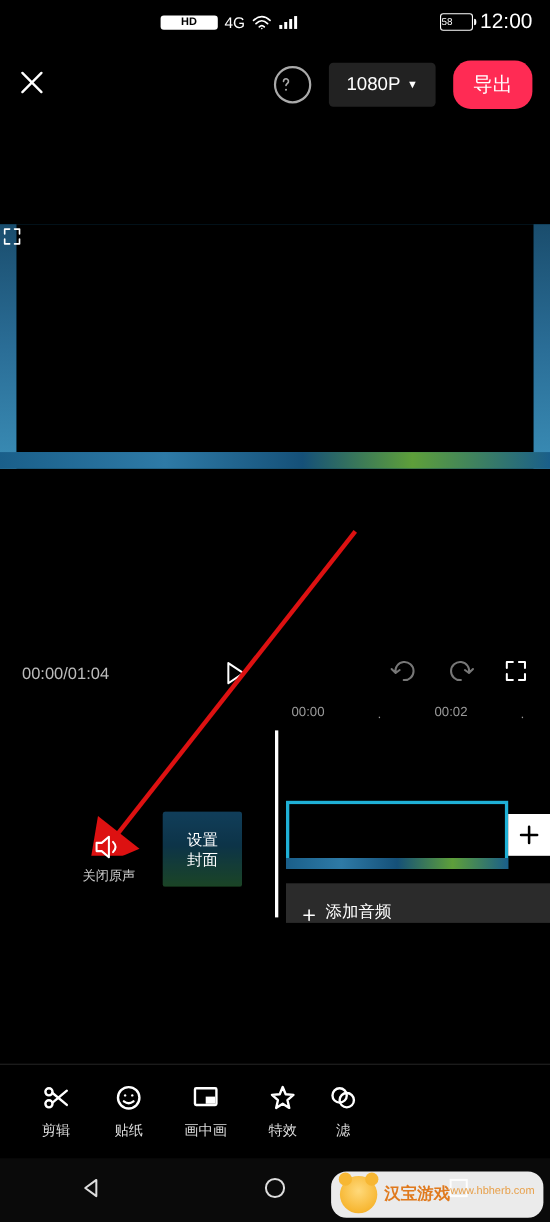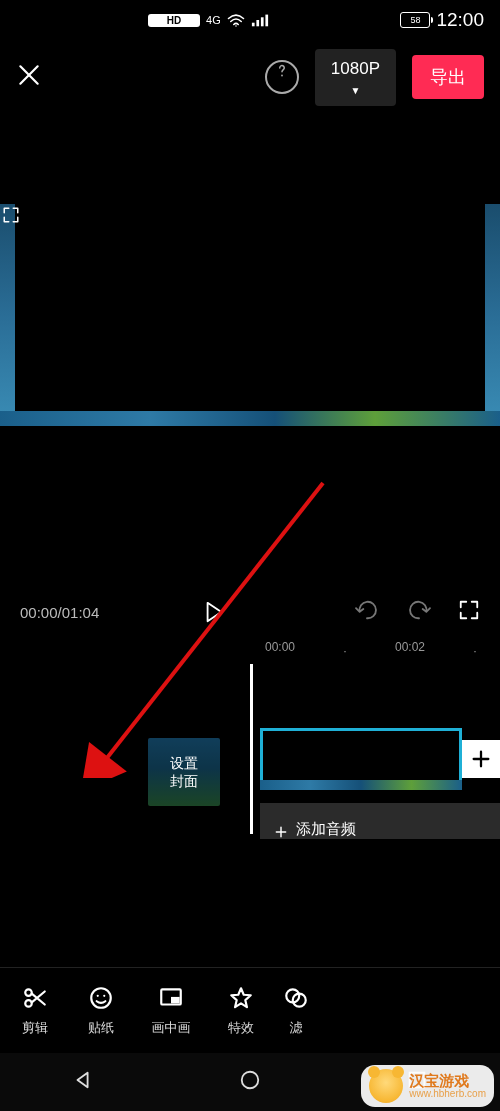--- a/index.html
+++ b/index.html
@@ -3,33 +3,33 @@
 <meta charset="utf-8">
 <style>
   * { margin: 0; padding: 0; box-sizing: border-box; font-family: -apple-system, "PingFang SC", "Microsoft YaHei", sans-serif; }
   html, body { width: 500px; height: 1111px; background: #000; color: #fff; position: relative; overflow: hidden; }
 
   
   .status-bar { height: 40px; display: flex; align-items: center; justify-content: space-between; padding: 0 16px; font-size: 16px; }
   .status-left { flex: 1; display: flex; justify-content: center; gap: 6px; align-items: center; }
   .status-right { display: flex; align-items: center; gap: 6px; }
   .hd-badge { background: #fff; color: #000; font-size: 10px; font-weight: bold; padding: 1px 19px; border-radius: 3px; }
-  .battery-box { border: 1.5px solid #fff; border-radius: 3px; width: 30px; height: 16px; position: relative; display: flex; align-items: center; justify-content: center; font-size: 9px; }
+  .battery-box { border: 1.5px solid #fff; border-radius: 3px; width: 30px; height: 16px; position: relative; display: flex; align-items: center; font-size: 9px; }
   .battery-box::after { content: ""; position: absolute; right: -4px; top: 4px; width: 2px; height: 6px; background: #fff; border-radius: 0 2px 2px 0; }
   .clock { font-size: 19px; font-weight: 400; }
 
   
   .top-bar { height: 74px; display: flex; align-items: center; padding: 0 16px; gap: 16px; }
   .top-close { flex: 0 0 auto; }
   .top-spacer { flex: 1 1 auto; }
-  .help-btn, .reso-btn, .export-btn { display: flex; align-items: center; justify-content: flex-start; flex-direction: column; }
+  .help-btn, .reso-btn, .export-btn { display: flex; align-items: center; justify-content: flex-start; }
   .help-btn { width: 34px; height: 34px; border: 2px solid #aaa; border-radius: 50%; color: #aaa; font-size: 18px; }
   .reso-btn { background: #222; padding: 10px 16px; border-radius: 4px; font-size: 17px; gap: 6px; }
   .reso-caret { font-size: 10px; }
-  .export-btn { background: #ff2b54; color: #fff; padding: 10px 18px; border-radius: 4px; font-size: 18px; font-weight: 500; }
+  .export-btn { background: #ff2b54; color: #fff; padding: 10px 18px; border-radius: 16px; font-size: 18px; font-weight: 500; }
 
   
   .preview-wrap { margin-top: 90px; width: 500px; height: 222px; position: relative; background: linear-gradient(180deg,#0a4a6a 0%,#0e5b82 60%,#1b6f96 100%); }
   .preview-edge-left, .preview-edge-right { position: absolute; top: 0; bottom: 0; width: 15px; }
   .preview-edge-left { left: 0; background: linear-gradient(180deg,#1a4d6d,#2a6d96,#3a8db6); }
   .preview-edge-right { right: 0; background: linear-gradient(180deg,#1a4d6d,#2a6d96,#3a8db6); }
   .preview-inner { position: absolute; inset: 0 15px 15px 15px; background: #000; }
   .preview-bottom { position: absolute; left: 0; right: 0; bottom: 0; height: 15px; background: linear-gradient(90deg,#1a5f8a 0%,#2e7aa6 30%,#155078 55%,#5e9f3a 75%,#1a5f8a 100%); }
   .corner-icon { position: absolute; top: 2px; left: 2px; width: 18px; height: 18px; }
 
@@ -56,50 +56,50 @@
   .cover-tile-overlay { position: absolute; inset: 0; background: rgba(0,0,0,0.35); display: flex; align-items: center; justify-content: center; text-align: center; }
   .playhead { position: absolute; left: 250px; top: -34px; width: 3px; height: 170px; background: #fff; }
   .clip-thumb { position: absolute; left: 260px; top: 30px; right: 38px; height: 62px; border: 3px solid #1fb0d6; background: #000; }
   .clip-thumb .bottom-strip { position: absolute; left: -3px; right: -3px; bottom: -3px; height: 10px; background: linear-gradient(90deg,#1a5f8a,#2e7aa6,#155078,#5e9f3a,#1a5f8a); }
   .add-clip-btn { position: absolute; right: 0; top: 42px; width: 38px; height: 38px; background: #fff; color: #000; display: flex; align-items: center; justify-content: center; }
   .audio-track { position: absolute; left: 260px; right: 0; top: 105px; height: 36px; background: #2b2b2b; display: flex; align-items: flex-end; padding-left: 14px; gap: 8px; font-size: 15px; color: #fff; }
 
   .arrow-svg { position: absolute; left: 73px; top: -220px; width: 260px; height: 300px; pointer-events: none; }
 
   
-  .bottom-toolbar { position: absolute; left: 0; right: 0; bottom: 58px; height: 86px; display: flex; align-items: center; padding: 0 4px; border-top: 1px solid #222; background: #000; }
+  .bottom-toolbar { position: absolute; left: 0; right: 0; bottom: 58px; height: 86px; display: flex; align-items: center; padding: 0 20px; border-top: 1px solid #222; background: #000; }
   .tool-item { flex: 0 0 70px; display: flex; flex-direction: column; align-items: center; gap: 8px; font-size: 13px; color: #ddd; }
   .tool-item svg { width: 26px; height: 26px; }
   .tool-item.cut { flex: 0 0 62px; }
   .tool-item.last { flex: 0 0 40px; }
 
   
   .nav-bar { position: absolute; left: 0; right: 0; bottom: 0; height: 58px; display: flex; align-items: center; justify-content: space-around; background: #0a0a0a; }
   .nav-bar svg { width: 22px; height: 22px; }
 
   
   .watermark { position: absolute; right: 6px; bottom: 4px; display: flex; align-items: center; gap: 6px; background: rgba(255,255,255,0.92); padding: 4px 8px; border-radius: 14px; }
   .wm-bear { width: 34px; height: 34px; background: radial-gradient(circle at 50% 40%, #ffd97a 0%, #f7b733 70%, #e89c1f 100%); border-radius: 50%; position: relative; }
   .wm-bear::before, .wm-bear::after { content: ""; position: absolute; width: 12px; height: 12px; background: #f7b733; border-radius: 50%; top: -3px; }
   .wm-bear::before { left: -1px; }
   .wm-bear::after { right: -1px; }
-  .wm-text { display: flex; flex-direction: column; line-height: 1.05; }
+  .wm-text { display: flex; line-height: 1.05; }
   .wm-name { color: #e07a1e; font-weight: 700; font-size: 15px; }
   .wm-url { color: #e8a04a; font-size: 10px; }
 
   .icon-white { stroke: #fff; fill: none; stroke-width: 2; stroke-linecap: round; stroke-linejoin: round; }
   .icon-grey { stroke: #777; fill: none; stroke-width: 2; stroke-linecap: round; stroke-linejoin: round; }
 </style>
 </head>
 <body>
 
 <div class="status-bar">
   <div class="status-left">
     <span class="hd-badge">HD</span>
-    <span style="font-size:11px;text-align:center;">4G</span>
+    <span style="font-size:14px;text-align:center;">4G</span>
     <svg width="18" height="14" viewBox="0 0 24 18">
         <path class="icon-white" d="M2 7 Q12 -2 22 7 M5 11 Q12 4 19 11 M9 15 Q12 12 15 15"></path>
         <circle cx="12" cy="17" r="1" fill="#fff"></circle>
       </svg>
     <svg width="18" height="14" viewBox="0 0 20 14">
         <rect x="1" y="10" width="3" height="4" fill="#fff"></rect>
         <rect x="6" y="7" width="3" height="7" fill="#fff"></rect>
         <rect x="11" y="4" width="3" height="10" fill="#fff"></rect>
         <rect x="16" y="1" width="3" height="13" fill="#fff"></rect>
       </svg>
@@ -180,20 +180,27 @@
 <div class="clip-zone">
   <svg class="arrow-svg" viewBox="0 0 260 300">
     <defs>
       <marker id="ah" markerWidth="14" markerHeight="14" refX="3" refY="7" orient="auto">
         <path d="M1 1 L12 7 L1 13 Z" fill="#d11"></path>
       </marker>
     </defs>
     <line x1="250" y1="5" x2="30" y2="285" stroke="#d11" stroke-width="4" marker-end="url(#ah)"></line>
   </svg>
 
+  <div class="mute-group">
+    <svg width="28" height="24" viewBox="0 0 30 24">
+      <path class="icon-white" d="M3 8 H8 L15 2 V22 L8 16 H3 Z"></path>
+      <path class="icon-white" d="M19 7 Q24 12 19 17"></path>
+    </svg>
+    <span class="mute-label">关闭原声</span>
+  </div>
 
   <div class="cover-tile">
     <div class="cover-tile-overlay">
       <div>
         <div>设置</div>
         <div>封面</div>
       </div>
     </div>
   </div>
 

